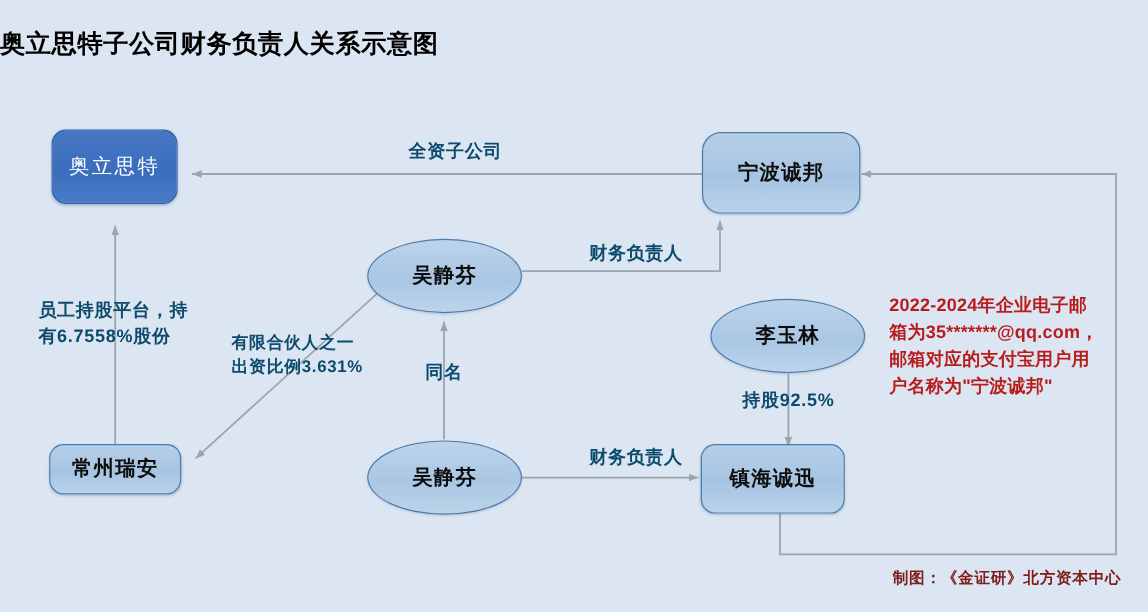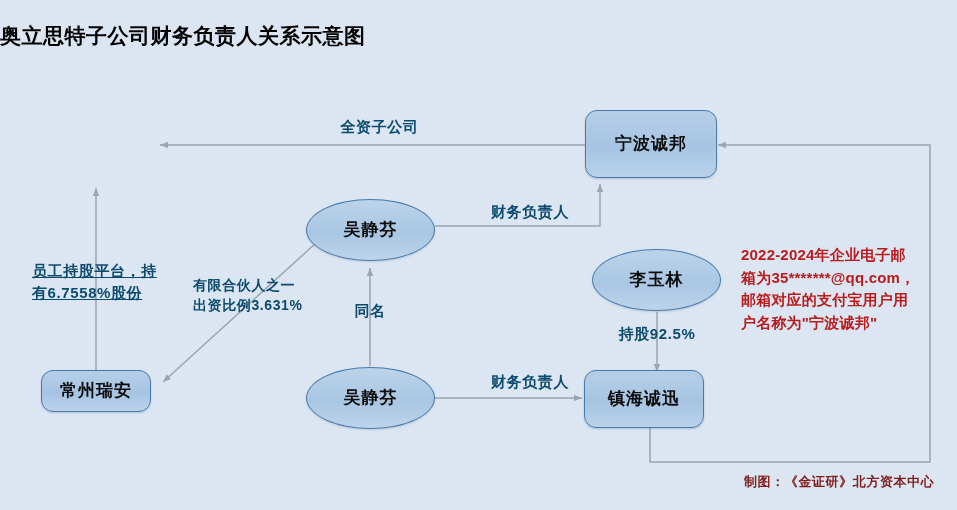--- a/index.html
+++ b/index.html
@@ -121,22 +121,25 @@
       <path d="M 370 366 L 370 268"></path>
 
       <path d="M 657 312 L 657 372"></path>
 
       <path d="M 435 398 L 582 398"></path>
 
       <path d="M 650 428 L 650 462 L 930 462 L 930 145 L 718 145"></path>
     </g>
   </svg>
 
+  <div class="node rect solid" style="left:43px; top:108px; width:105px; height:62px;">
+    <span>奥立思特</span>
+  </div>
 
-  <div class="node rect" style="left:585px; top:110px; width:132px; height:68px;">
+  <div class="node rect" style="left:585px; top:110px; width:132px; height:68px;border-radius:16px;">
     <span>宁波诚邦</span>
   </div>
 
   <div class="node ellipse" style="left:306px; top:199px; width:129px; height:62px;">
     <span>吴静芬</span>
   </div>
 
   <div class="node ellipse" style="left:592px; top:249px; width:129px; height:62px;">
     <span>李玉林</span>
   </div>
@@ -150,21 +153,21 @@
   </div>
 
   <div class="node rect" style="left:584px; top:370px; width:120px; height:58px;">
     <span>镇海诚迅</span>
   </div>
 
   <div class="edge-label center" style="left:297px; top:116px; width:165px;">全资子公司</div>
 
   <div class="edge-label center" style="left:450px; top:201px; width:160px;">财务负责人</div>
 
-  <div class="edge-label" style="left:32px; top:260px; width:170px;text-decoration:underline;">员工持股平台，持
+  <div class="edge-label" style="left:32px; top:248px; width:170px;">员工持股平台，持
 有6.7558%股份</div>
 
   <div class="edge-label" style="left:193px; top:275px; width:160px; font-size:14px;">有限合伙人之一
 出资比例3.631%</div>
 
   <div class="edge-label center" style="left:330px; top:300px; width:80px;">同名</div>
 
   <div class="edge-label center" style="left:597px; top:323px; width:120px;">持股92.5%</div>
 
   <div class="edge-label center" style="left:450px; top:371px; width:160px;">财务负责人</div>

